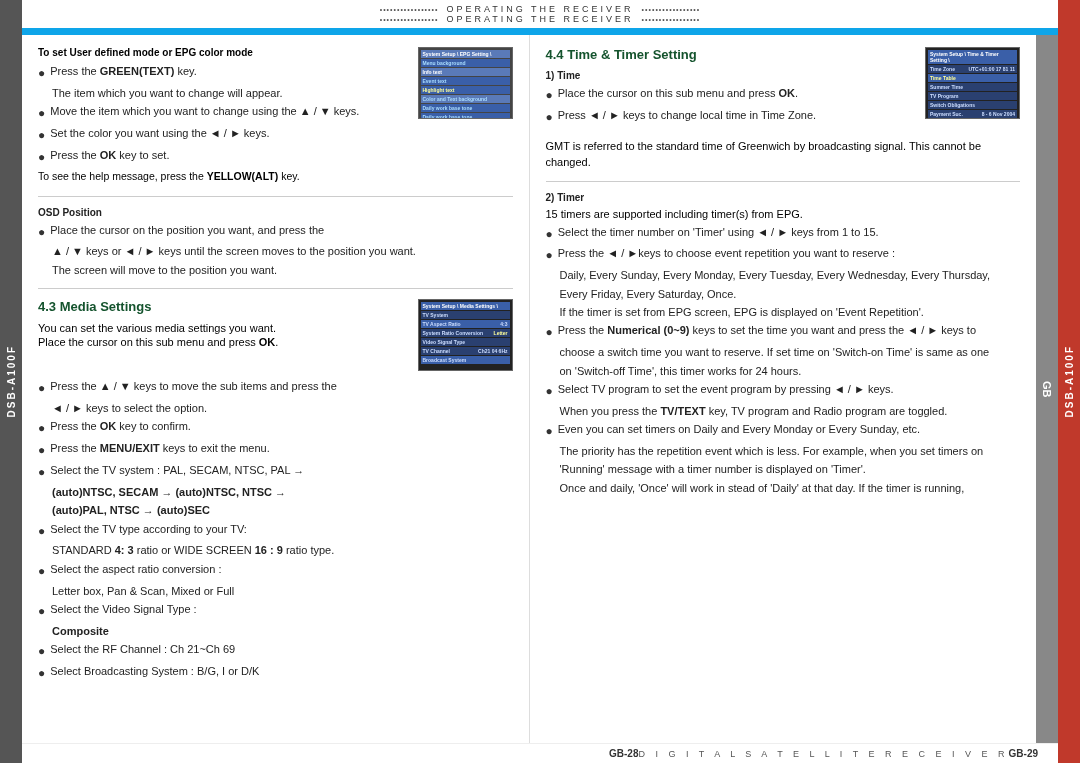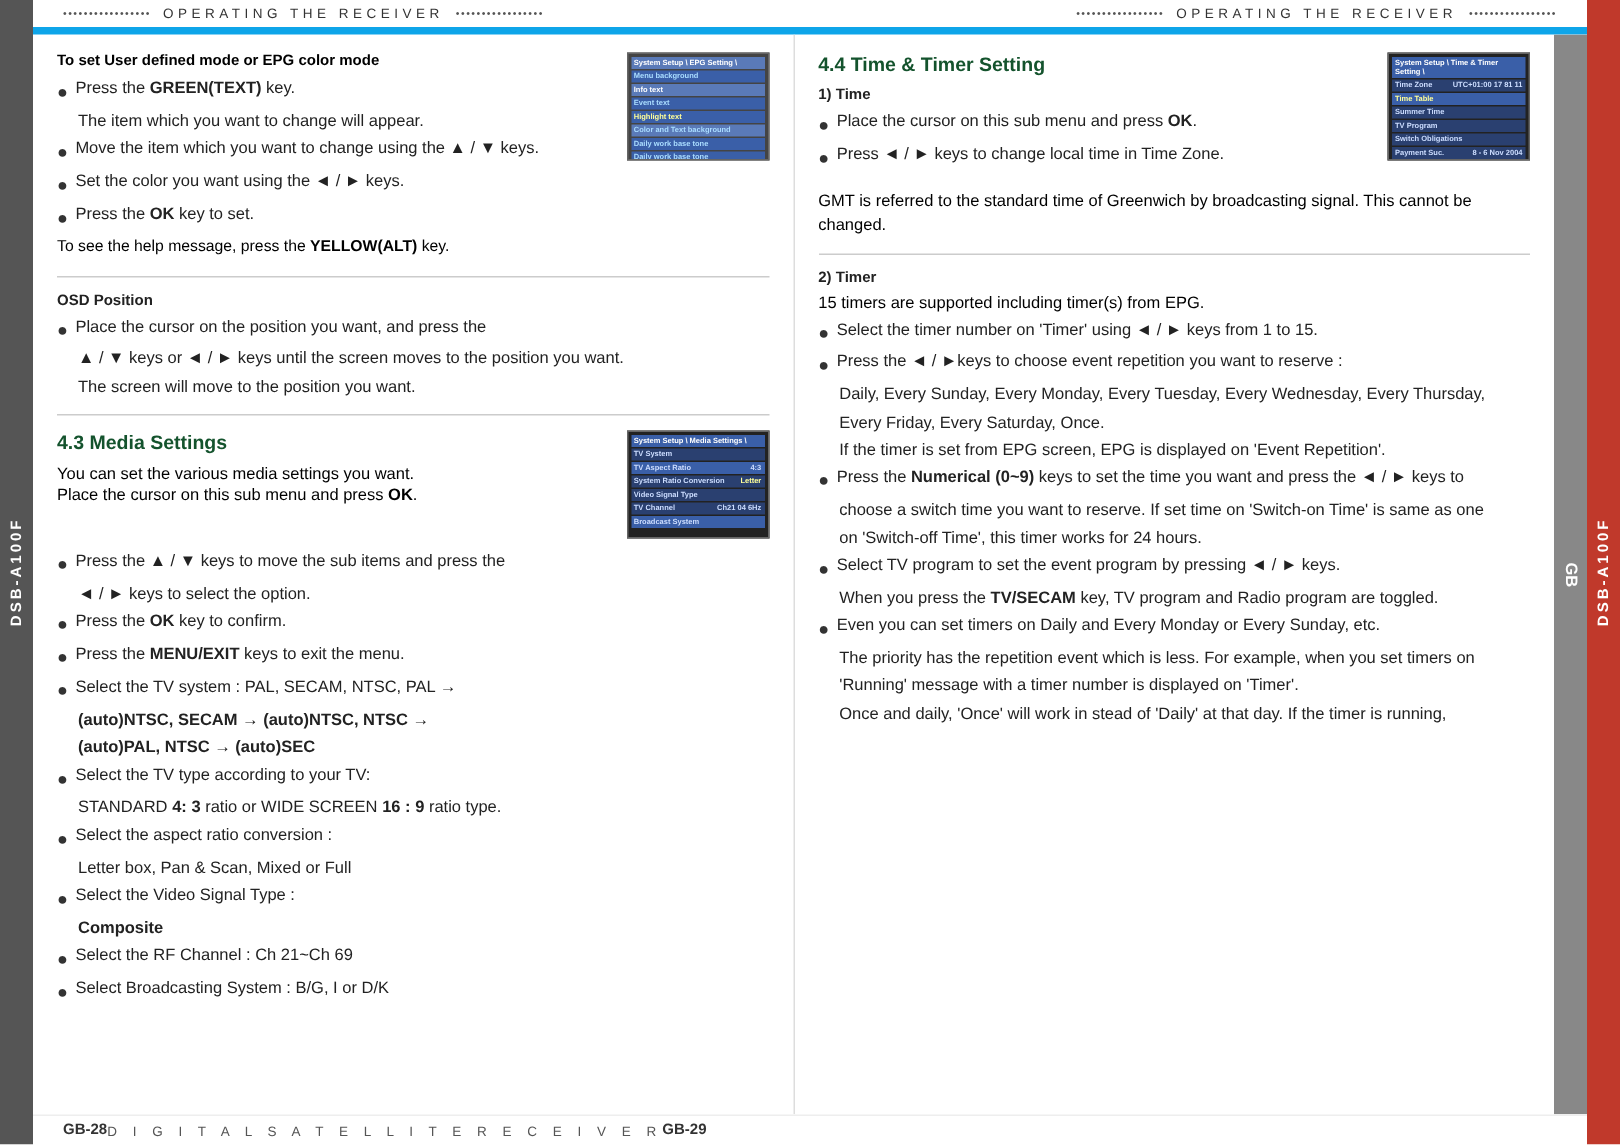--- a/index.html
+++ b/index.html
@@ -47,21 +47,22 @@
       flex-direction: column;
     }
 
     
     .header-bar {
       display: flex;
       align-items: center;
       justify-content: space-between;
       padding: 4px 20px;
       background: #fff;
-      border-bottom: 5px solid #0ea5e9;
+      border-bottom: 7px solid #0ea5e9;
+      flex-direction: column;
     }
 
     
     .columns {
       display: flex;
       flex: 1;
       overflow: hidden;
     }
 
     .left-col {
@@ -73,21 +74,21 @@
     .right-col {
       flex: 1;
       padding: 12px 16px;
       overflow-y: auto;
     }
 
     
     .footer {
       display: flex;
       align-items: center;
-      justify-content: flex-start;
+      justify-content: flex-end;
       padding: 4px 20px;
       border-top: 1px solid #eee;
       background: #fff;
     }
     .footer-page {
       font-size: 10px;
       color: #333;
       font-weight: bold;
     }
     .footer-center {
@@ -417,21 +418,21 @@
           <span class="bullet">●</span>
           <span class="bullet-text">Press the <b>Numerical (0~9)</b> keys to set the time you want and press the ◄ / ► keys to</span>
         </div>
         <div class="indent-text">choose a switch time you want to reserve. If set time on 'Switch-on Time' is same as one</div>
         <div class="indent-text">on 'Switch-off Time', this timer works for 24 hours.</div>
 
         <div class="bullet-item">
           <span class="bullet">●</span>
           <span class="bullet-text">Select TV program to set the event program by pressing ◄ / ► keys.</span>
         </div>
-        <div class="indent-text">When you press the <b>TV/SECAM</b> key, TV program and Radio program are toggled.</div>
+        <div class="indent-text">When you press the <b>TV/TEXT</b> key, TV program and Radio program are toggled.</div>
 
         <div class="bullet-item">
           <span class="bullet">●</span>
           <span class="bullet-text">Even you can set timers on Daily and Every Monday or Every Sunday, etc.</span>
         </div>
         <div class="indent-text">The priority has the repetition event which is less. For example, when you set timers on</div>
         <div class="indent-text">'Running' message with a timer number is displayed on 'Timer'.</div>
         <div class="indent-text">Once and daily, 'Once' will work in stead of 'Daily' at that day. If the timer is running,</div>
       </div>
     </div>

